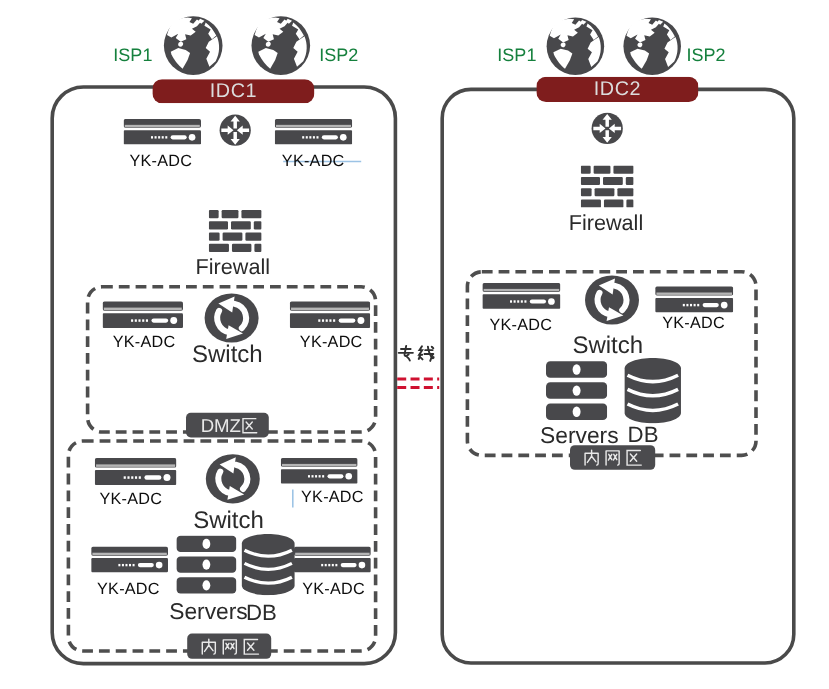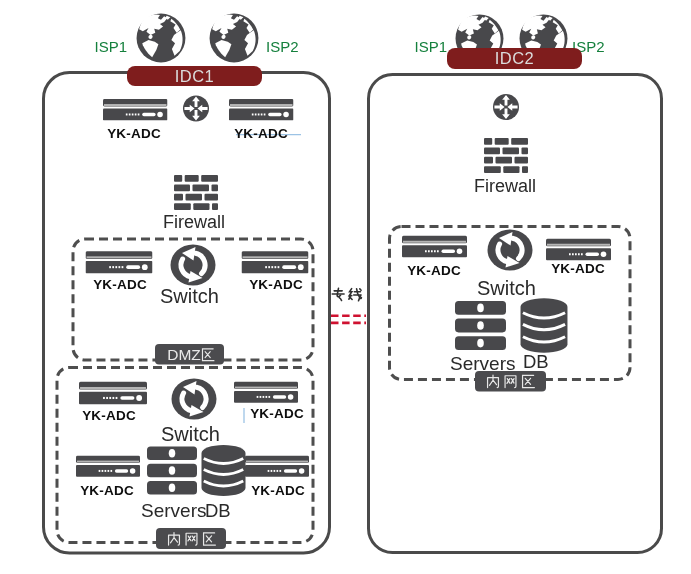--- a/index.html
+++ b/index.html
@@ -1,20 +1,20 @@
 <!DOCTYPE html>
 <html><head>
 <meta charset="utf-8">
 <style>
   html,body{margin:0;padding:0;}
   body{width:691px;height:574px;position:relative;font-family:"Liberation Sans",sans-serif;background:#ffffff;overflow:hidden;}
   .idclabel,.ykadc,.cap,.isp{transform:translateZ(0);}
   .abs{position:absolute;}
   .idclabel{position:absolute;background:#7f1d1d;color:#dcdcdc;border-radius:8px;text-align:center;font-size:16.5px;letter-spacing:0.5px;z-index:3;}
-  .ykadc{position:absolute;font-weight:bold;font-size:13.5px;color:#0e0e0e;text-align:center;letter-spacing:0.2px;}
+  .ykadc{position:absolute;font-weight:normal;font-size:13.5px;color:#0e0e0e;text-align:center;letter-spacing:0.2px;}
   .cap{position:absolute;font-size:18px;color:#2a2a2a;}
   .isp{position:absolute;font-weight:normal;font-size:15px;color:#15803d;}
 </style>
 </head>
 <body>
 <svg width="0" height="0" style="position:absolute">
 <defs>
 <symbol id="globe" viewBox="0 0 100 100">
   <circle cx="50" cy="50" r="47" fill="#48484b"></circle>
   <path fill="#ffffff" d="M8,33 Q12,16 22,10 Q31,5 41,5 L48,6 44,12 50,15 56,8 62,12 56,19 48,23 54,28 46,34 37,32 39,40 30,44 22,38 26,31 15,37 Z"></path>
@@ -193,21 +193,21 @@
     <use href="#qu" x="520" y="373.5" width="16" height="16" stroke="#e8e8e8" stroke-width="7.5"></use>
   </g>
 
   <use href="#zhuan" x="330" y="287" width="16" height="16" stroke="#303030" stroke-width="10"></use>
   <use href="#xian" x="347" y="287" width="16" height="16" stroke="#303030" stroke-width="10"></use>
 </svg>
 
 <div class="isp" style="left:86px;top:38px;width:41px;text-align:right;">ISP1</div>
 <div class="isp" style="left:266px;top:38px;">ISP2</div>
 <div class="idclabel" style="left:127px;top:66px;width:135px;height:20px;line-height:20px;">IDC1</div>
-<div class="idclabel" style="left:447px;top:48px;width:135px;height:21px;line-height:21px;">IDC2</div>
+<div class="idclabel" style="left:447px;top:64px;width:135px;height:21px;line-height:21px;">IDC2</div>
 <div class="isp" style="left:407px;top:38px;width:40px;text-align:right;">ISP1</div>
 <div class="isp" style="left:572px;top:38px;">ISP2</div>
 
 <div class="ykadc" style="left:103px;top:126px;width:62px;">YK-ADC</div>
 <div class="ykadc" style="left:230px;top:126px;width:62px;">YK-ADC</div>
 <div class="cap" style="left:163px;top:212px;width:66px;font-size:18px;">Firewall</div>
 
 <div class="ykadc" style="left:89px;top:277px;width:62px;">YK-ADC</div>
 <div class="cap" style="left:160px;top:285px;width:66px;font-size:20px;">Switch</div>
 <div class="ykadc" style="left:245px;top:277px;width:62px;">YK-ADC</div>

